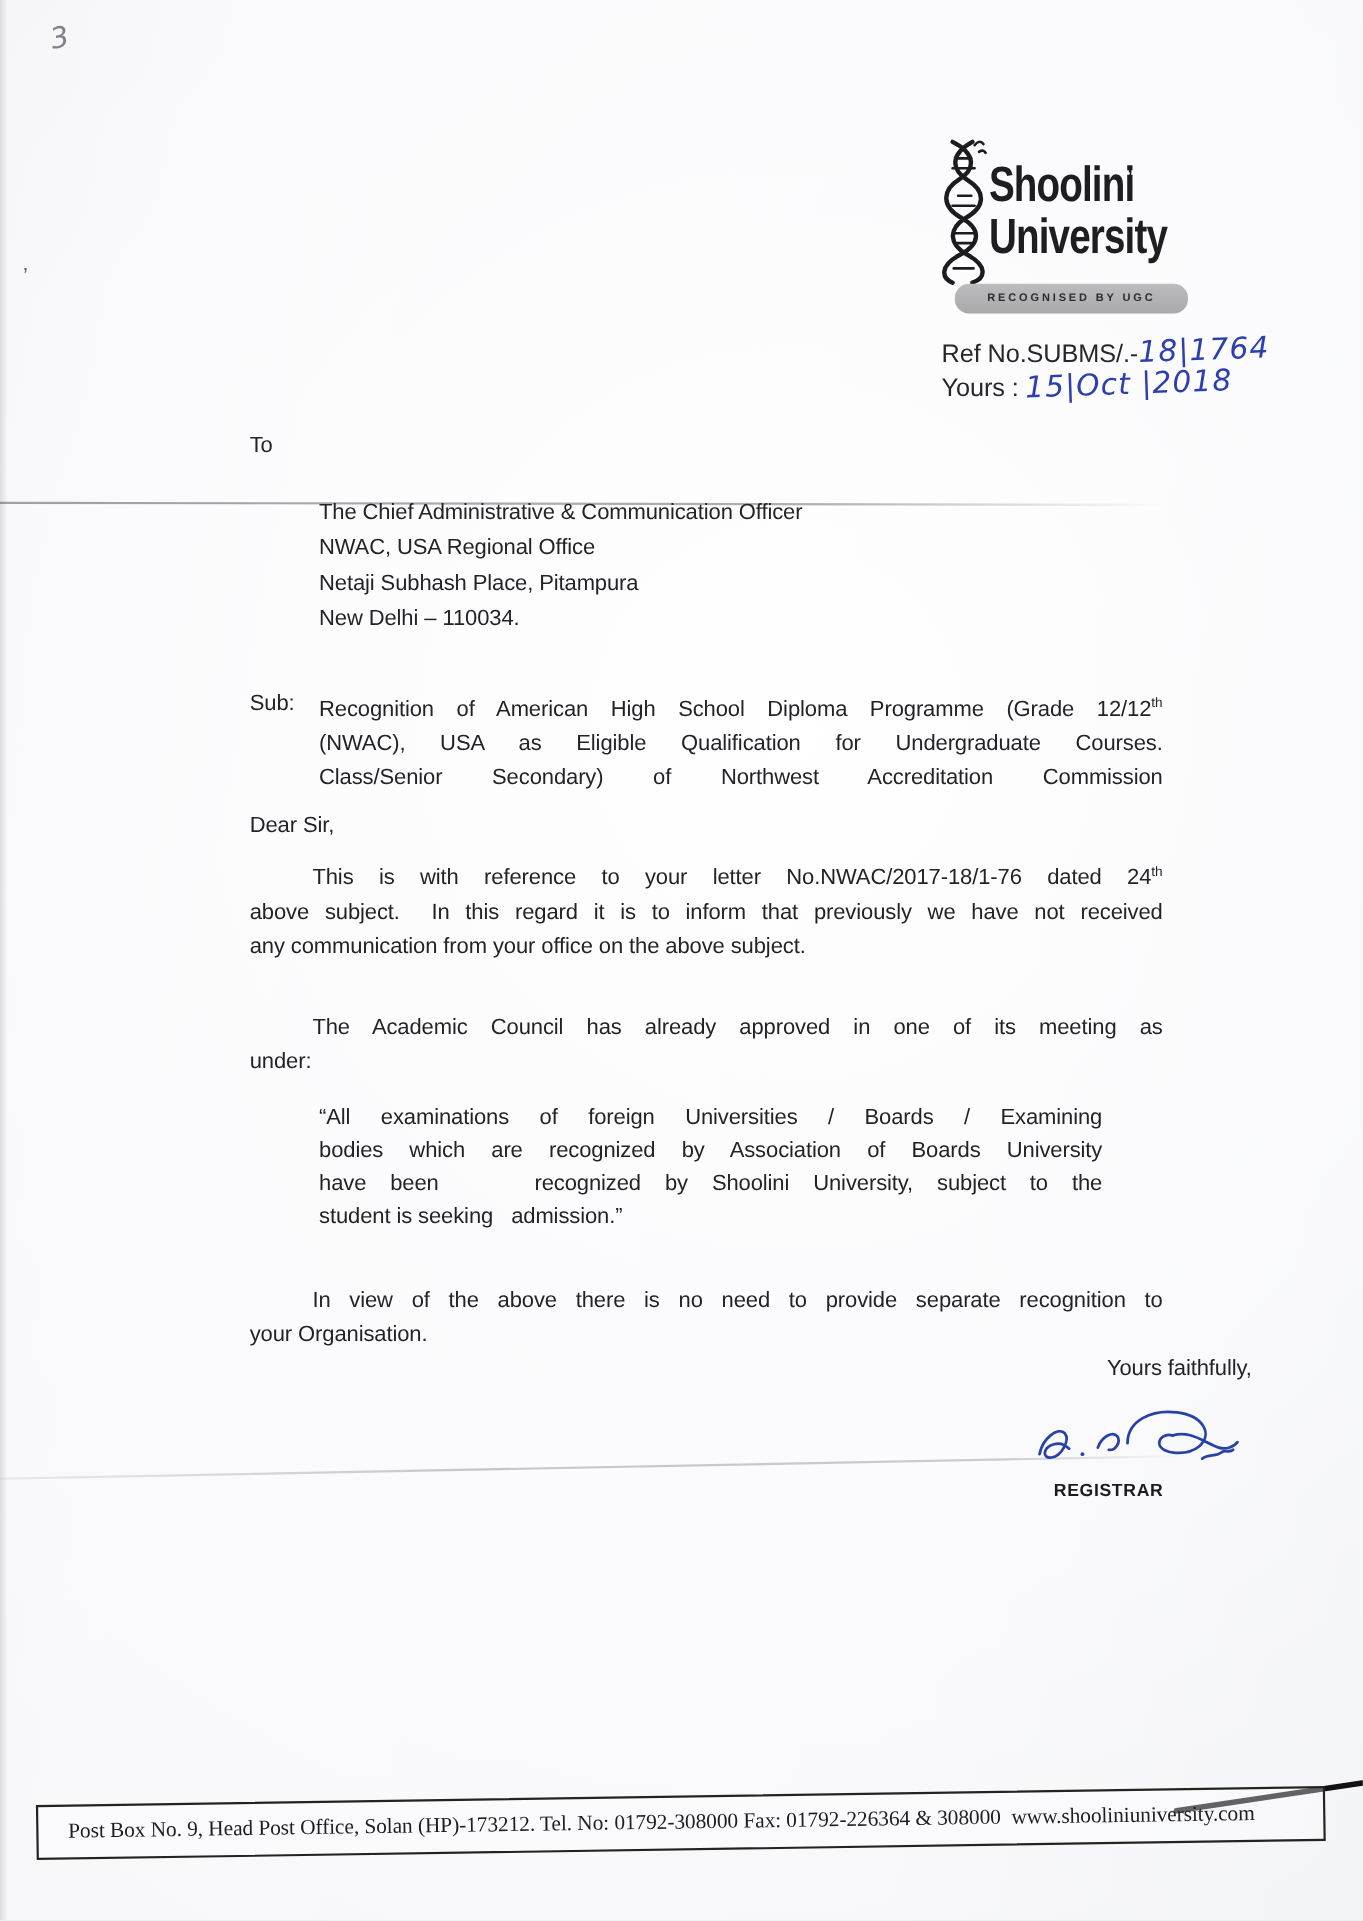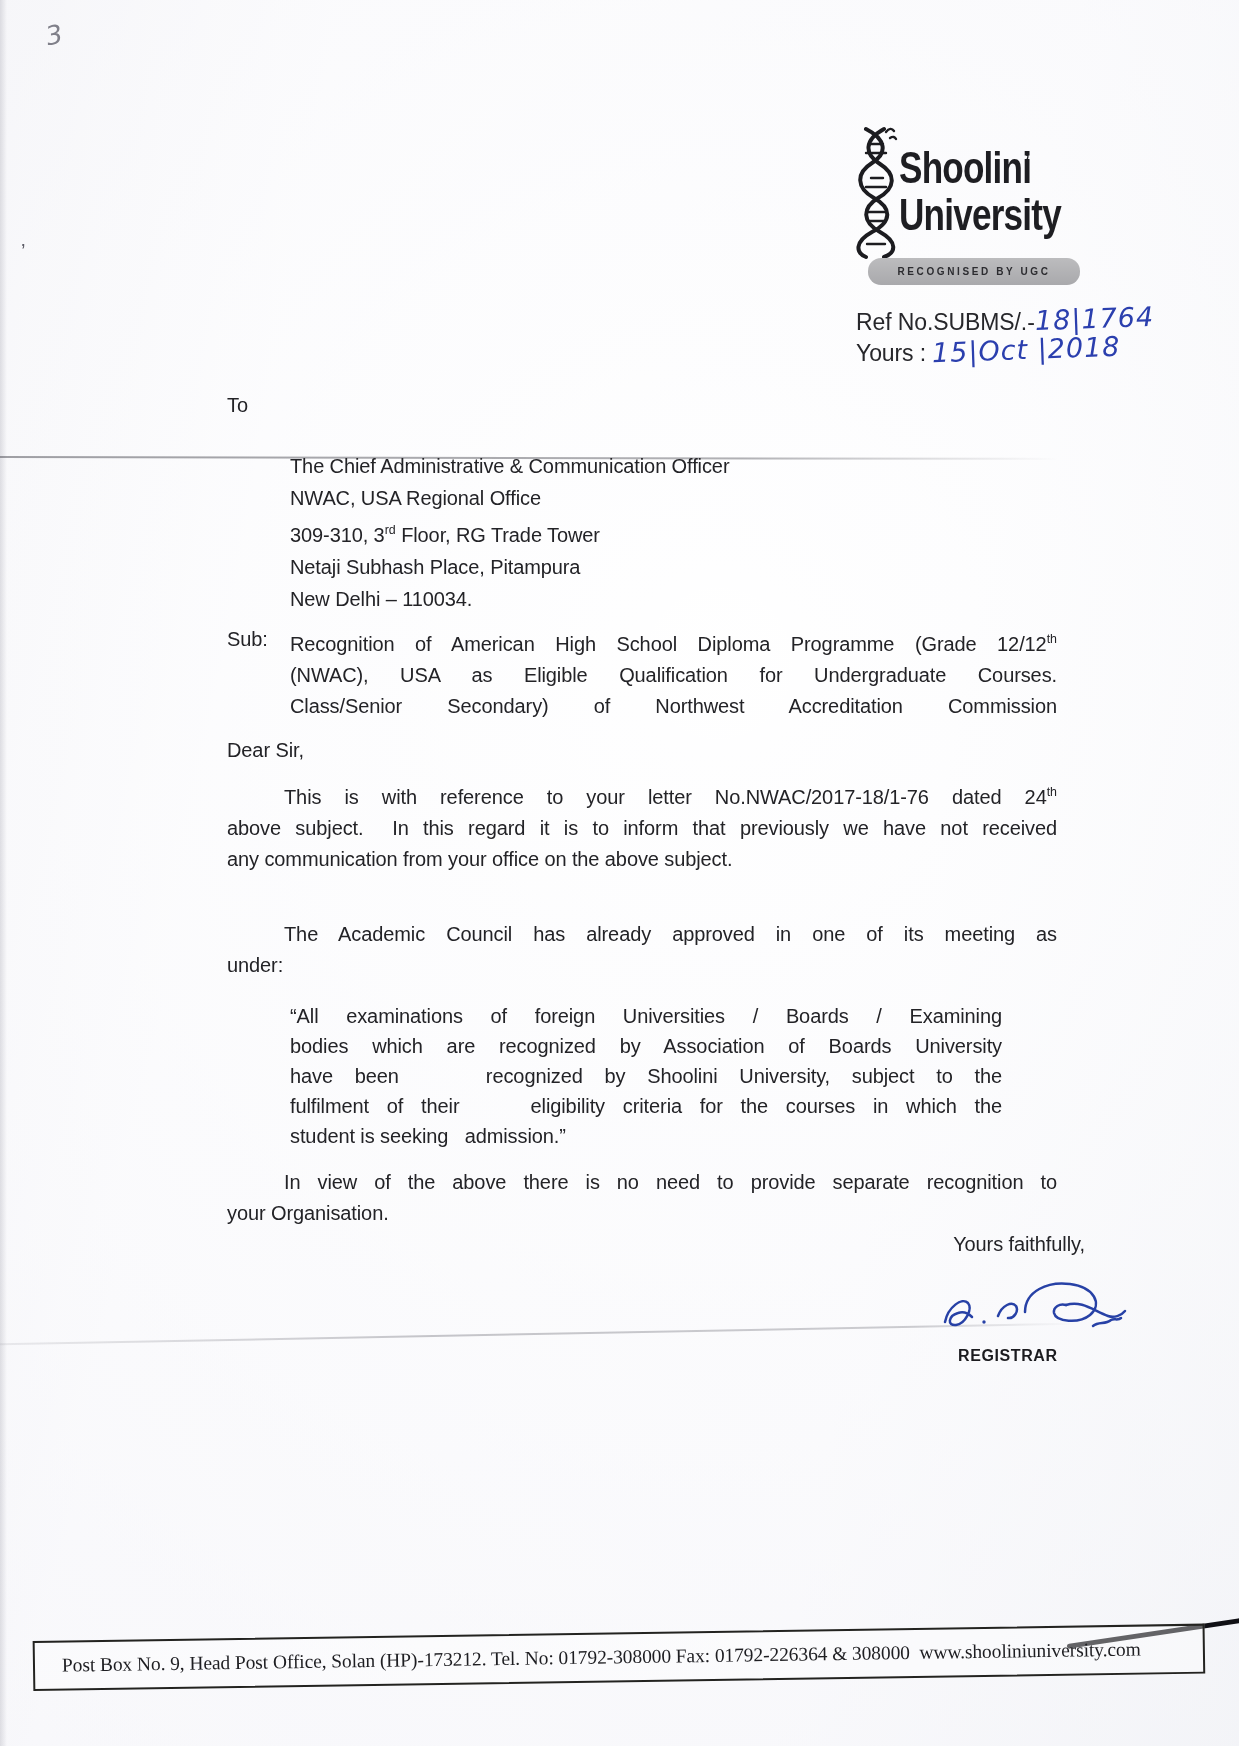--- a/index.html
+++ b/index.html
@@ -60,21 +60,21 @@
   .subject    { position:absolute; left:227px; top:624px; width:830px; }
   .subject-label { position:absolute; left:0; top:0; }
   .subject-text { margin-left:63px; width:767px; }
   .salutation { position:absolute; left:227px; top:735px; }
   .para1      { position:absolute; left:227px; top:777px; width:830px; }
   .para2      { position:absolute; left:227px; top:919px; width:830px; }
   .quote      { position:absolute; left:290px; top:1001px; width:712px; }
   .quote .line { line-height:30px; }
   .para3      { position:absolute; left:227px; top:1167px; width:830px; }
   .indent     { text-indent:57px; }
-  .closing    { position:absolute; left:900px; top:1229px; width:238px; text-align:center; }
+  .closing    { position:absolute; left:900px; top:1229px; width:238px; text-align:right; }
   .signature  { position:absolute; left:935px; top:1270px; }
   .registrar  { position:absolute; left:958px; top:1347px; font-size:16px; font-weight:bold;
     letter-spacing:.6px; color:#1b1b1f; }
 
   
   .footer-box { position:absolute; left:33px; top:1641px; width:1172px; height:50px;
     border:2px solid #232320; transform:rotate(-.85deg); transform-origin:left center;
     font-family:"Liberation Serif", serif; font-size:19.5px; color:#1e1e22;
     display:flex; align-items:center; padding-left:27px; white-space:nowrap;
     background:rgba(255,255,255,.35); }
@@ -115,21 +115,20 @@
     <div class="refrow">
       <span>Yours :</span>
       <span class="hand">15|Oct |2018</span>
     </div>
   </div>
 
   <div class="to-label line">To</div>
   <div class="address">
     <div class="line">The Chief Administrative &amp; Communication Officer</div>
     <div class="line">NWAC, USA Regional Office</div>
-    <div class="line"><span>309-310, 3</span><sup>rd</sup><span> Floor, RG Trade Tower</span></div>
     <div class="line">Netaji Subhash Place, Pitampura</div>
     <div class="line">New Delhi – 110034.</div>
   </div>
 
   <div class="subject">
     <div class="subject-label line">Sub:</div>
     <div class="subject-text">
       <div class="line j"><span>Recognition of American High School Diploma Programme (Grade 12/12</span><sup>th</sup></div>
       <div class="line j">(NWAC), USA as Eligible Qualification for Undergraduate Courses.</div>
       <div class="line j">Class/Senior Secondary) of Northwest Accreditation Commission</div>
@@ -146,21 +145,20 @@
 
   <div class="para2">
     <div class="line j indent">The Academic Council has already approved in one of its meeting as</div>
     <div class="line">under:</div>
   </div>
 
   <div class="quote">
     <div class="line j">“All examinations of foreign Universities / Boards / Examining</div>
     <div class="line j">bodies which are recognized by Association of Boards University</div>
     <div class="line j">have been&nbsp;&nbsp;&nbsp; recognized by Shoolini University, subject to the</div>
-    <div class="line j">fulfilment of their&nbsp;&nbsp;&nbsp; eligibility criteria for the courses in which the</div>
     <div class="line">student is seeking&nbsp;&nbsp; admission.”</div>
   </div>
 
   <div class="para3">
     <div class="line j indent">In view of the above there is no need to provide separate recognition to</div>
     <div class="line">your Organisation.</div>
   </div>
 
   <div class="closing line">Yours faithfully,</div>
 

